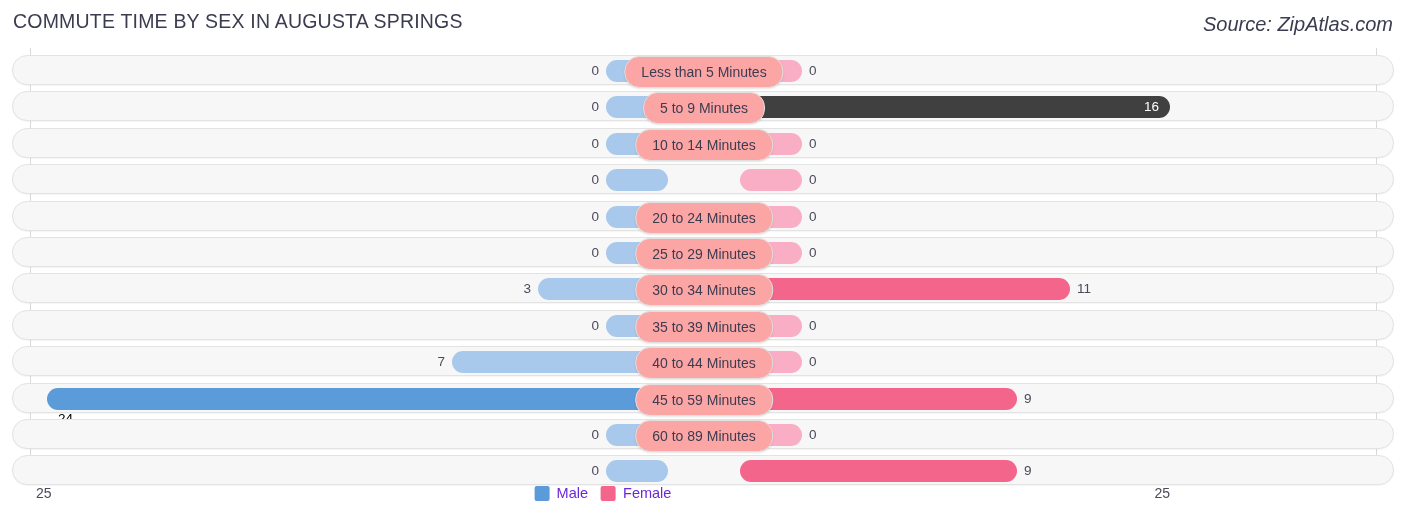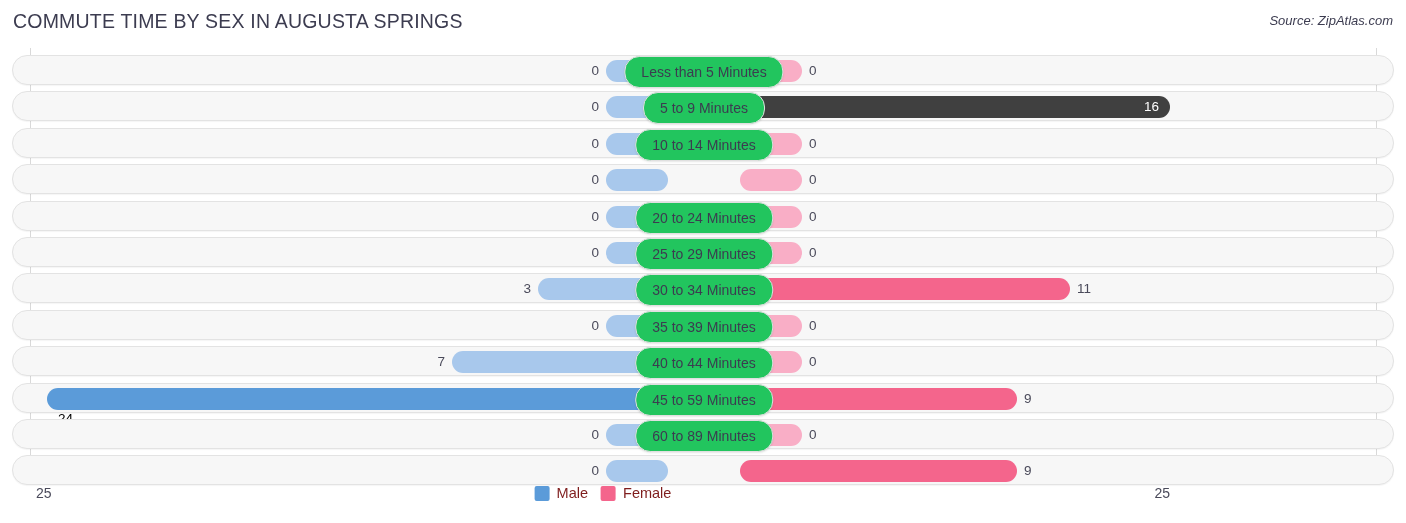--- a/index.html
+++ b/index.html
@@ -10,21 +10,21 @@
   }
   #chart-root{position:absolute;inset:0;}
 
   
   .title{
     position:absolute;left:13px;top:10px;
     font-size:19.5px;color:#3c3c50;letter-spacing:.2px;white-space:nowrap;
   }
   .source{
     position:absolute;right:13px;top:13px;
-    font-size:13px;font-style:italic;color:#3c3c50;white-space:nowrap;
+    font-size:20px;font-style:italic;color:#3c3c50;white-space:nowrap;
   }
 
   
   .plot{position:absolute;left:0;top:48px;width:1406px;height:432px;}
   .axis-line{position:absolute;top:0;width:1px;height:432px;background:#d9d9d9;}
   .axis-left{left:30px;}
   .axis-right{left:1376px;}
 
   .row{
     position:absolute;left:12px;width:1382px;height:30px;
@@ -51,42 +51,42 @@
   .bar-lbl.out-left{right:100%;margin-right:7px;}
   .bar-lbl.out-right{left:100%;margin-left:7px;}
   .bar-lbl.in-left{left:11px;color:#000000;margin-top:20px;}
   .bar-lbl.in-right{right:11px;color:#ffffff;}
 
   
   .cat-pill{
     position:absolute;left:50%;top:0px;transform:translateX(-50%);
     height:30px;line-height:30px;
     padding:0 16px;
-    background:#22c55e;
+    background:#fca5a5;
     border:1px solid #e0e0e0;
     border-radius:15px;
     font-size:14px;color:#3c3c50;white-space:nowrap;
     box-shadow:0 1px 2px rgba(0,0,0,.10);
     z-index:5;
   }
 
   
   .footer{position:absolute;left:0;top:480px;width:1206px;height:43px;}
   .tick{
     position:absolute;top:5px;font-size:14px;color:#4a4a5a;
   }
   .tick-left{left:36px;}
   .tick-right{right:36px;}
   .legend{
     position:absolute;left:50%;top:5px;transform:translateX(-50%);
     display:flex;align-items:center;gap:13px;white-space:nowrap;
   }
   .legend-item{display:flex;align-items:center;gap:7px;}
   .swatch{width:15px;height:15px;border-radius:2px;display:inline-block;}
-  .legend-text{font-size:14.5px;color:#7f1d1d;}
+  .legend-text{font-size:14.5px;color:#6d28d9;}
 </style>
 </head>
 <body>
 
 <div id="chart-root">
 
   <div class="title">COMMUTE TIME BY SEX IN AUGUSTA SPRINGS</div>
   <div class="source">Source: ZipAtlas.com</div>
 
   <div class="plot">

